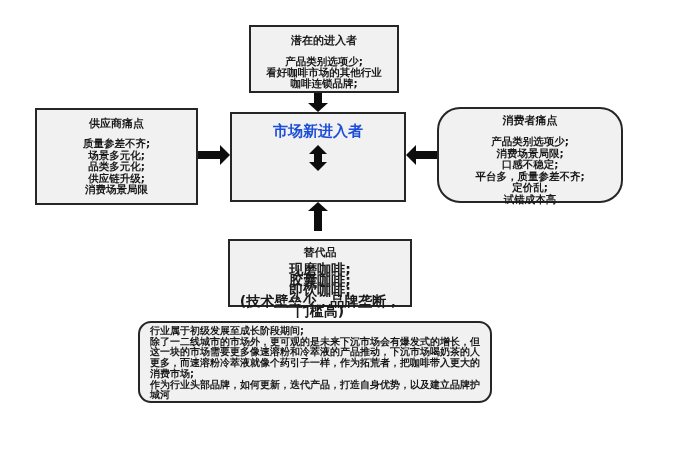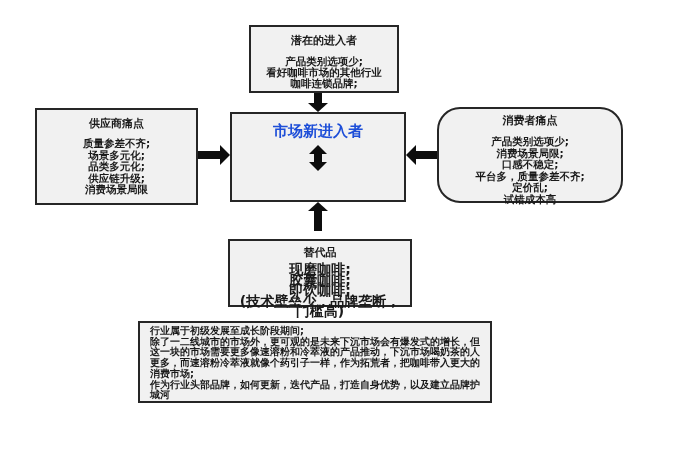--- a/index.html
+++ b/index.html
@@ -50,21 +50,21 @@
     color: #1d4ed8;
     font-size: 15px;
     line-height: 16px;
     text-align: center;
   }
   #center-new-entrants { position: absolute; left: 0; right: 0; top: 9px; }
   #center-rivalry { position: absolute; left: 50%; transform: translateX(-50%); top: 57px; width: 98px; }
   
   #box-note {
     left: 138px; top: 321px; width: 354px; height: 82px;
-    text-align: left; padding: 3px 10px;
+    text-align: left; padding: 3px 10px; border-radius: 13px;
   }
   #box-note .line { font-size: 10px; line-height: 10.7px; }
   
   .arrow-part { position: absolute; }
   .stem { background: #0d0d0d; }
   .head { width: 0; height: 0; }
   
   #arrow-top-stem  { left: 314px; top: 93px;  width: 8px;  height: 11px; }
   #arrow-top-head  { left: 308px; top: 103px; border-left: 10px solid transparent; border-right: 10px solid transparent; border-top: 9px solid #0d0d0d; }
   

